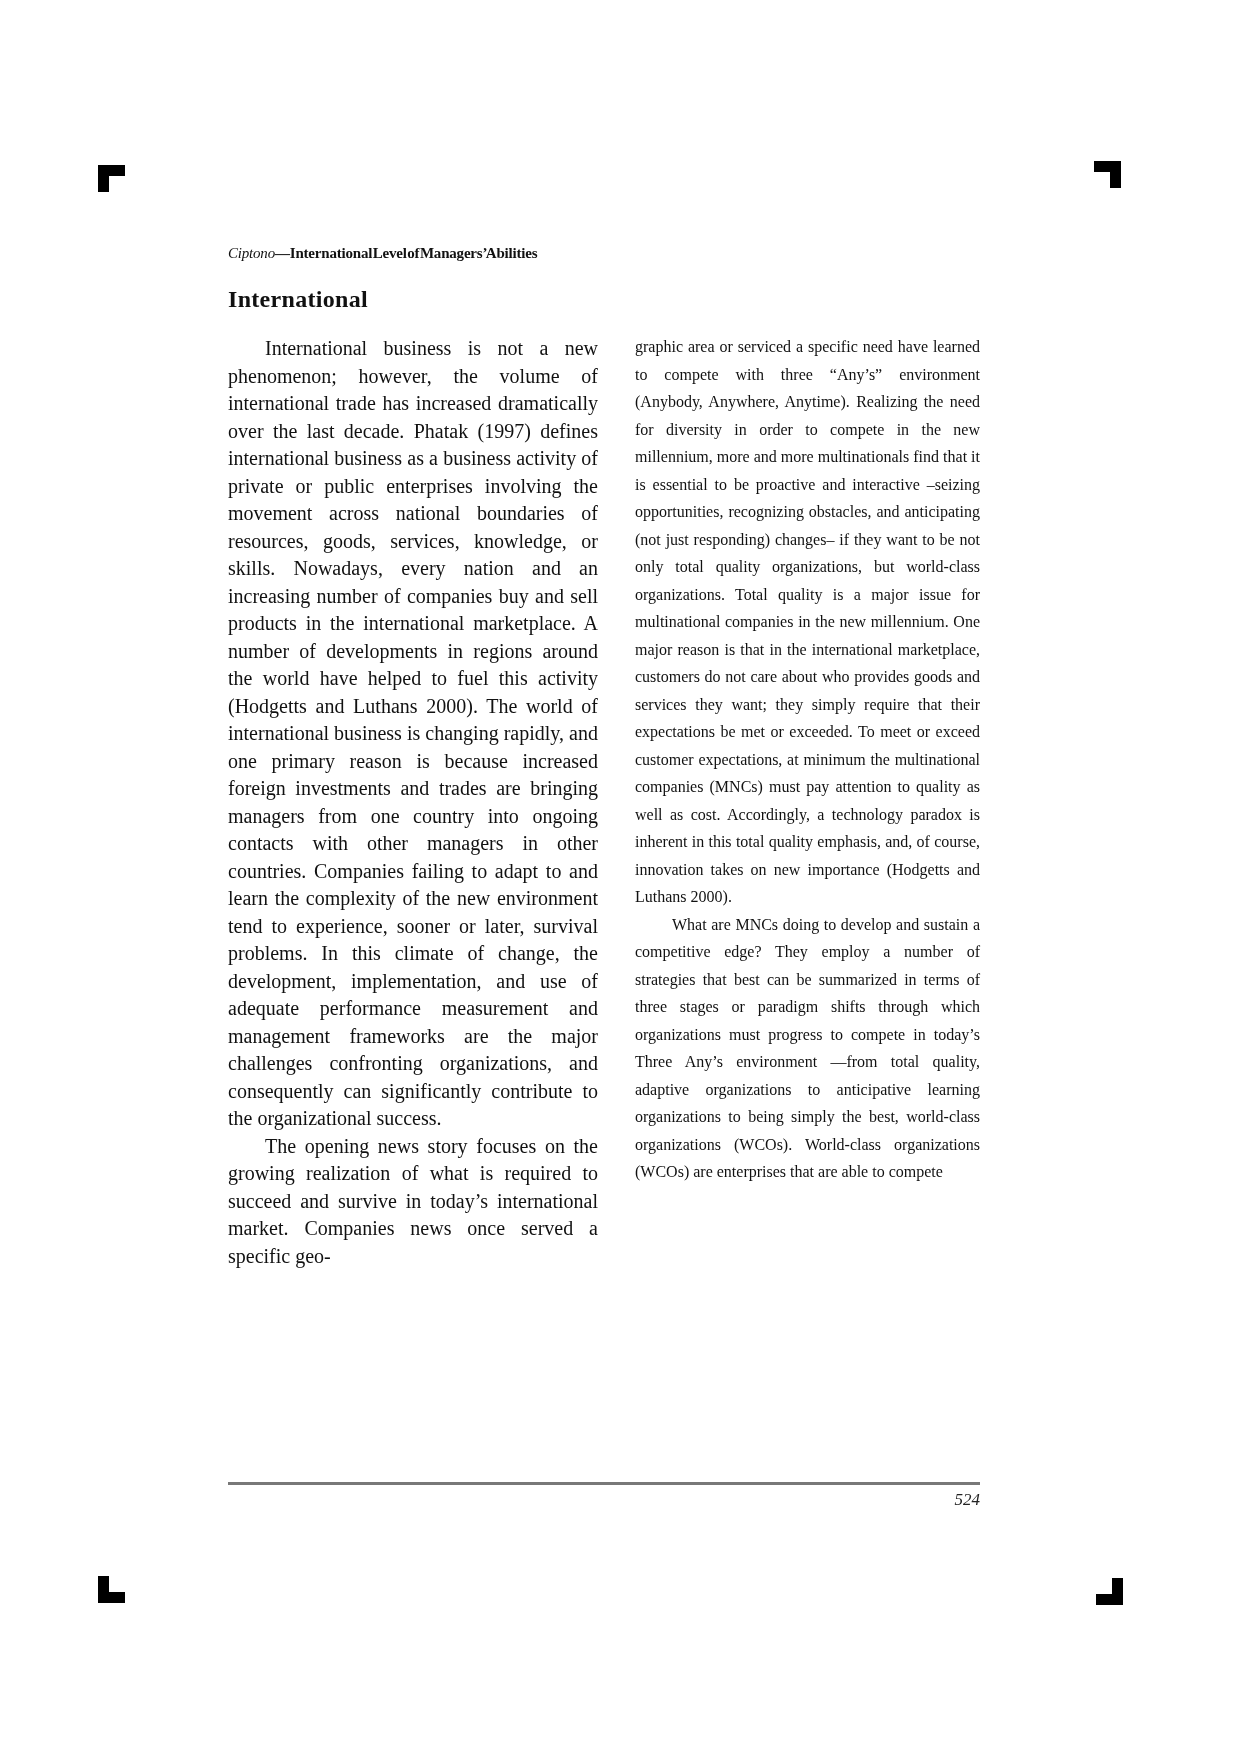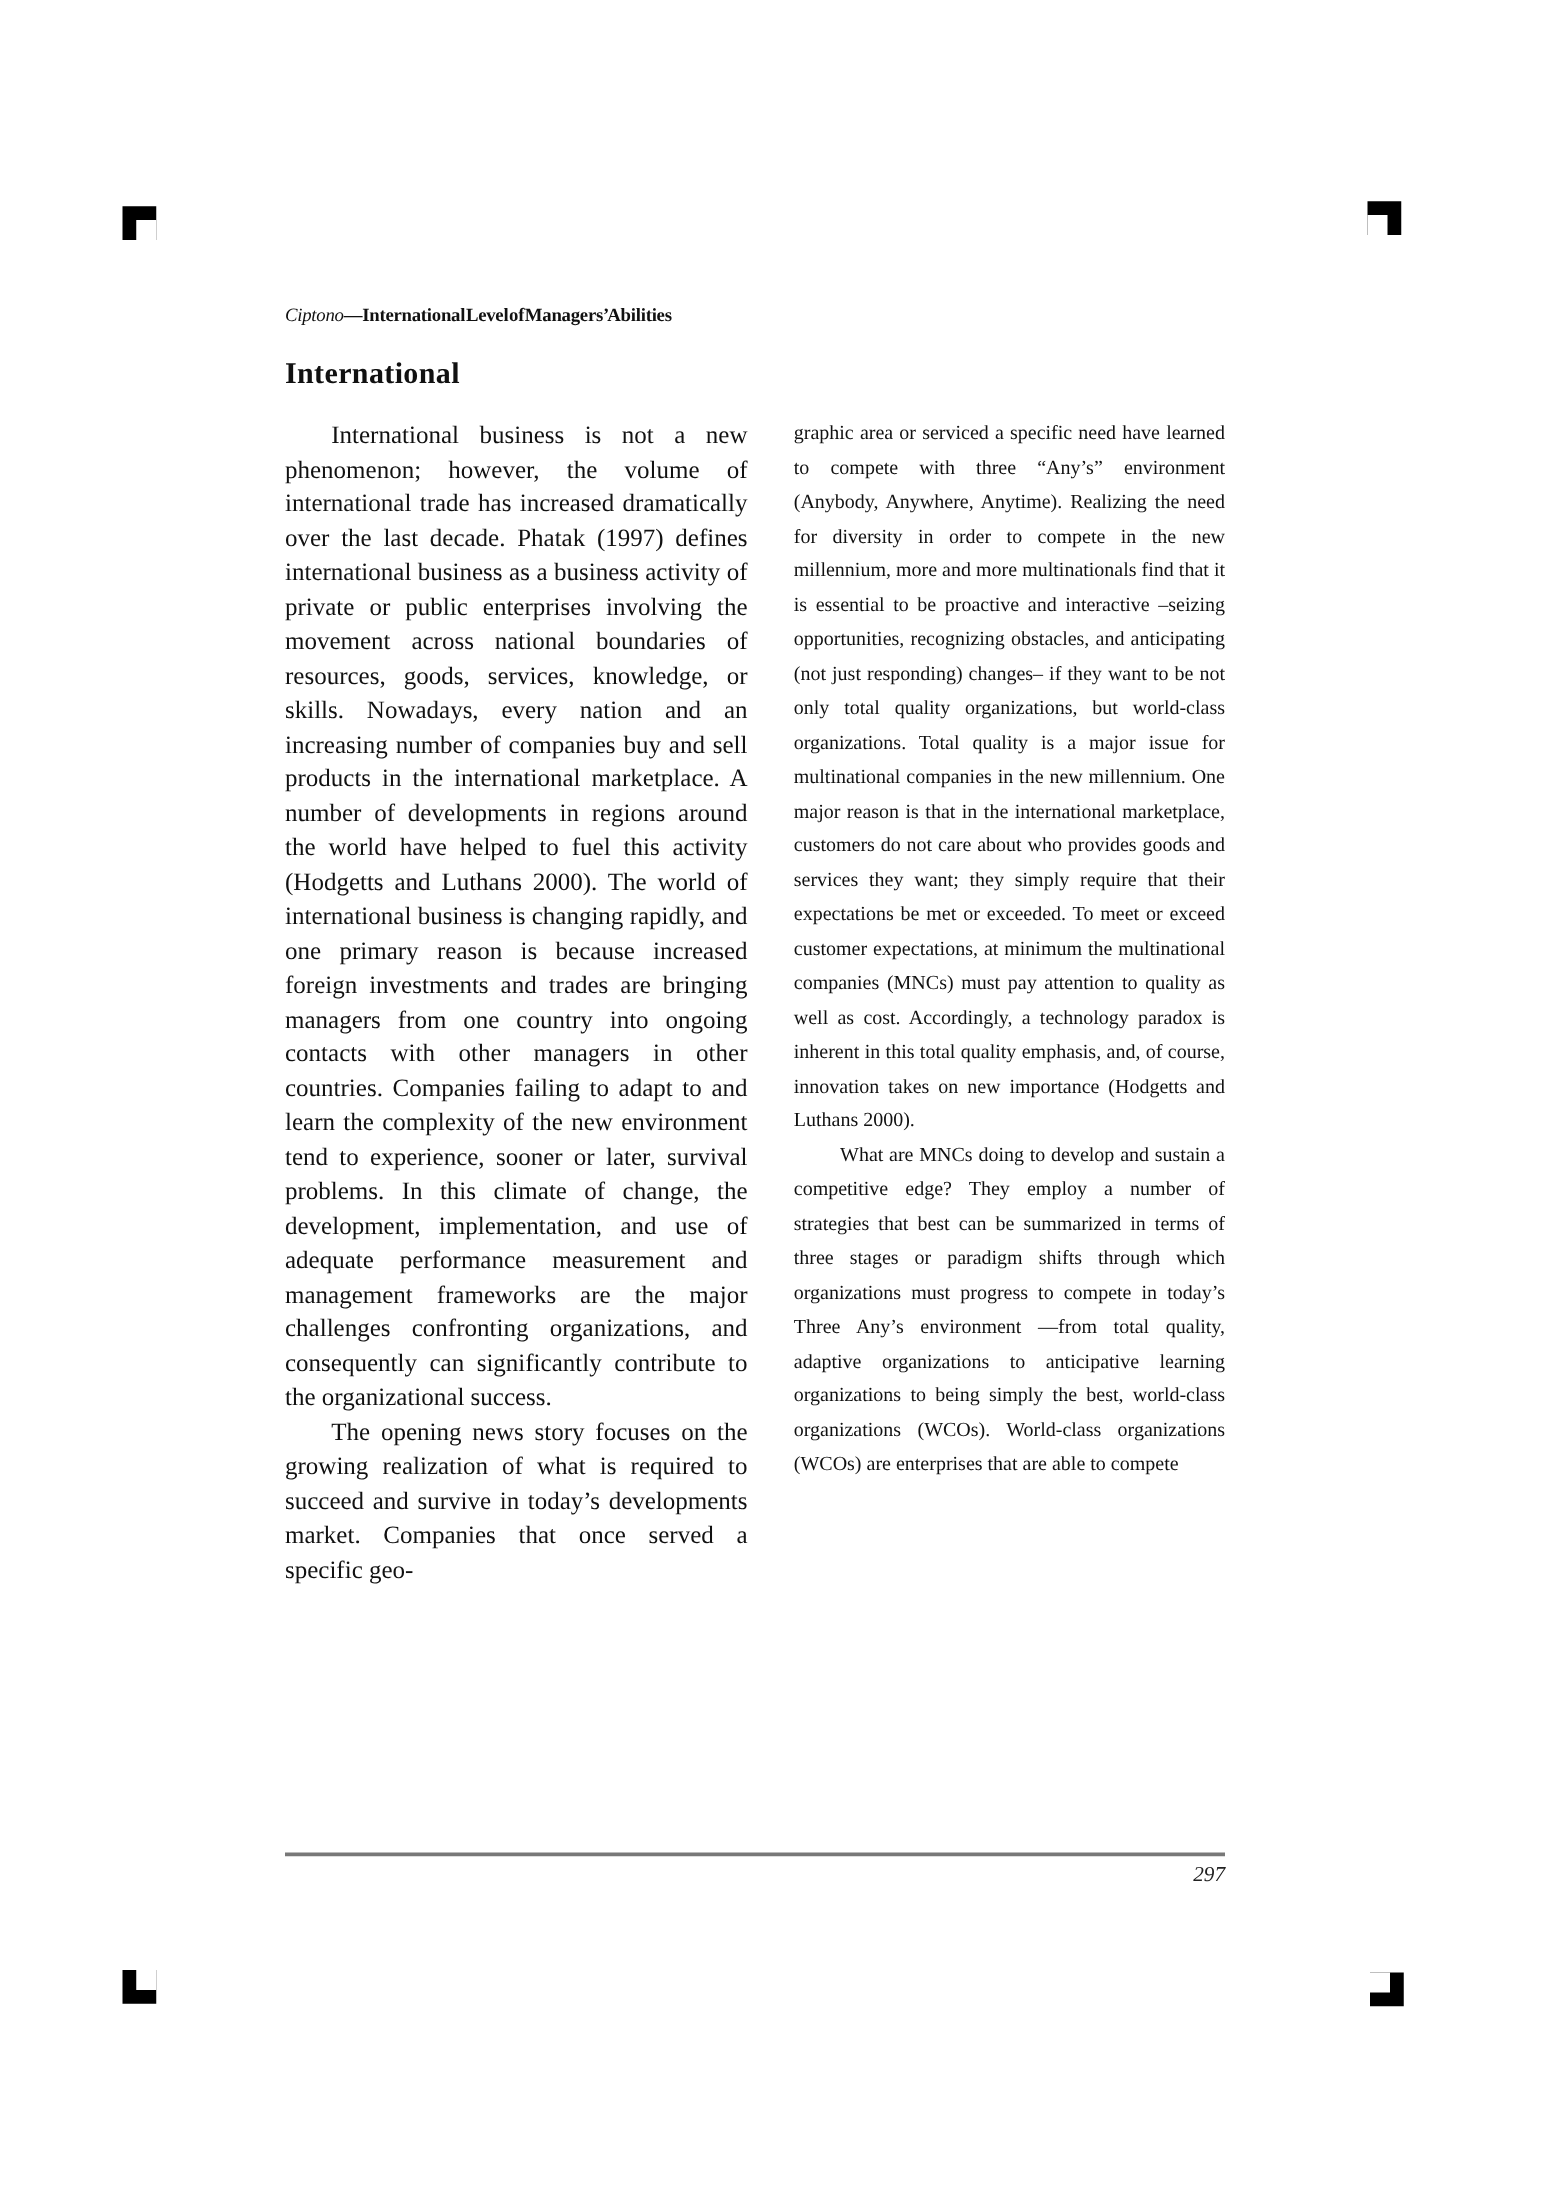--- a/index.html
+++ b/index.html
@@ -123,25 +123,25 @@
 
   <div class="running-head">
     <span class="rh-author">Ciptono</span><span class="rh-title">—International Level of Managers’ Abilities</span>
   </div>
 
   <div class="cols">
 
     <div class="col col-left">
       <h1 class="section-heading">International</h1>
       <p class="body-para indent">International business is not a new phenomenon; however, the volume of international trade has increased dramatically over the last decade. Phatak (1997) defines international business as a business activity of private or public enterprises involving the movement across national boundaries of resources, goods, services, knowledge, or skills. Nowadays, every nation and an increasing number of companies buy and sell products in the international marketplace. A number of developments in regions around the world have helped to fuel this activity (Hodgetts and Luthans 2000). The world of international business is changing rapidly, and one primary reason is because increased foreign investments and trades are bringing managers from one country into ongoing contacts with other managers in other countries. Companies failing to adapt to and learn the complexity of the new environment tend to experience, sooner or later, survival problems. In this climate of change, the development, implementation, and use of adequate performance measurement and management frameworks are the major challenges confronting organizations, and consequently can significantly contribute to the organizational success.</p>
-      <p class="body-para indent">The opening news story focuses on the growing realization of what is required to succeed and survive in today’s developments market. Companies that once served a specific geo-</p>
+      <p class="body-para indent">The opening news story focuses on the growing realization of what is required to succeed and survive in today’s international market. Companies news once served a specific geo-</p>
     </div>
 
     <div class="col col-right">
       <p class="body-para">graphic area or serviced a specific need have learned to compete with three “Any’s” environment (Anybody, Anywhere, Anytime). Realizing the need for diversity in order to compete in the new millennium, more and more multinationals find that it is essential to be proactive and interactive –seizing opportunities, recognizing obstacles, and anticipating (not just responding) changes– if they want to be not only total quality organizations, but world-class organizations. Total quality is a major issue for multinational companies in the new millennium. One major reason is that in the international marketplace, customers do not care about who provides goods and services they want; they simply require that their expectations be met or exceeded. To meet or exceed customer expectations, at minimum the multinational companies (MNCs) must pay attention to quality as well as cost. Accordingly, a technology paradox is inherent in this total quality emphasis, and, of course, innovation takes on new importance (Hodgetts and Luthans 2000).</p>
       <p class="body-para indent">What are MNCs doing to develop and sustain a competitive edge? They employ a number of strategies that best can be summarized in terms of three stages or paradigm shifts through which organizations must progress to compete in today’s Three Any’s environment —from total quality, adaptive organizations to anticipative learning organizations to being simply the best, world-class organizations (WCOs). World-class organizations (WCOs) are enterprises that are able to compete</p>
     </div>
 
   </div>
 </div>
 
 <div class="foot-rule"></div>
-<div class="page-number">297</div>
+<div class="page-number">524</div>
 
 </body></html>

